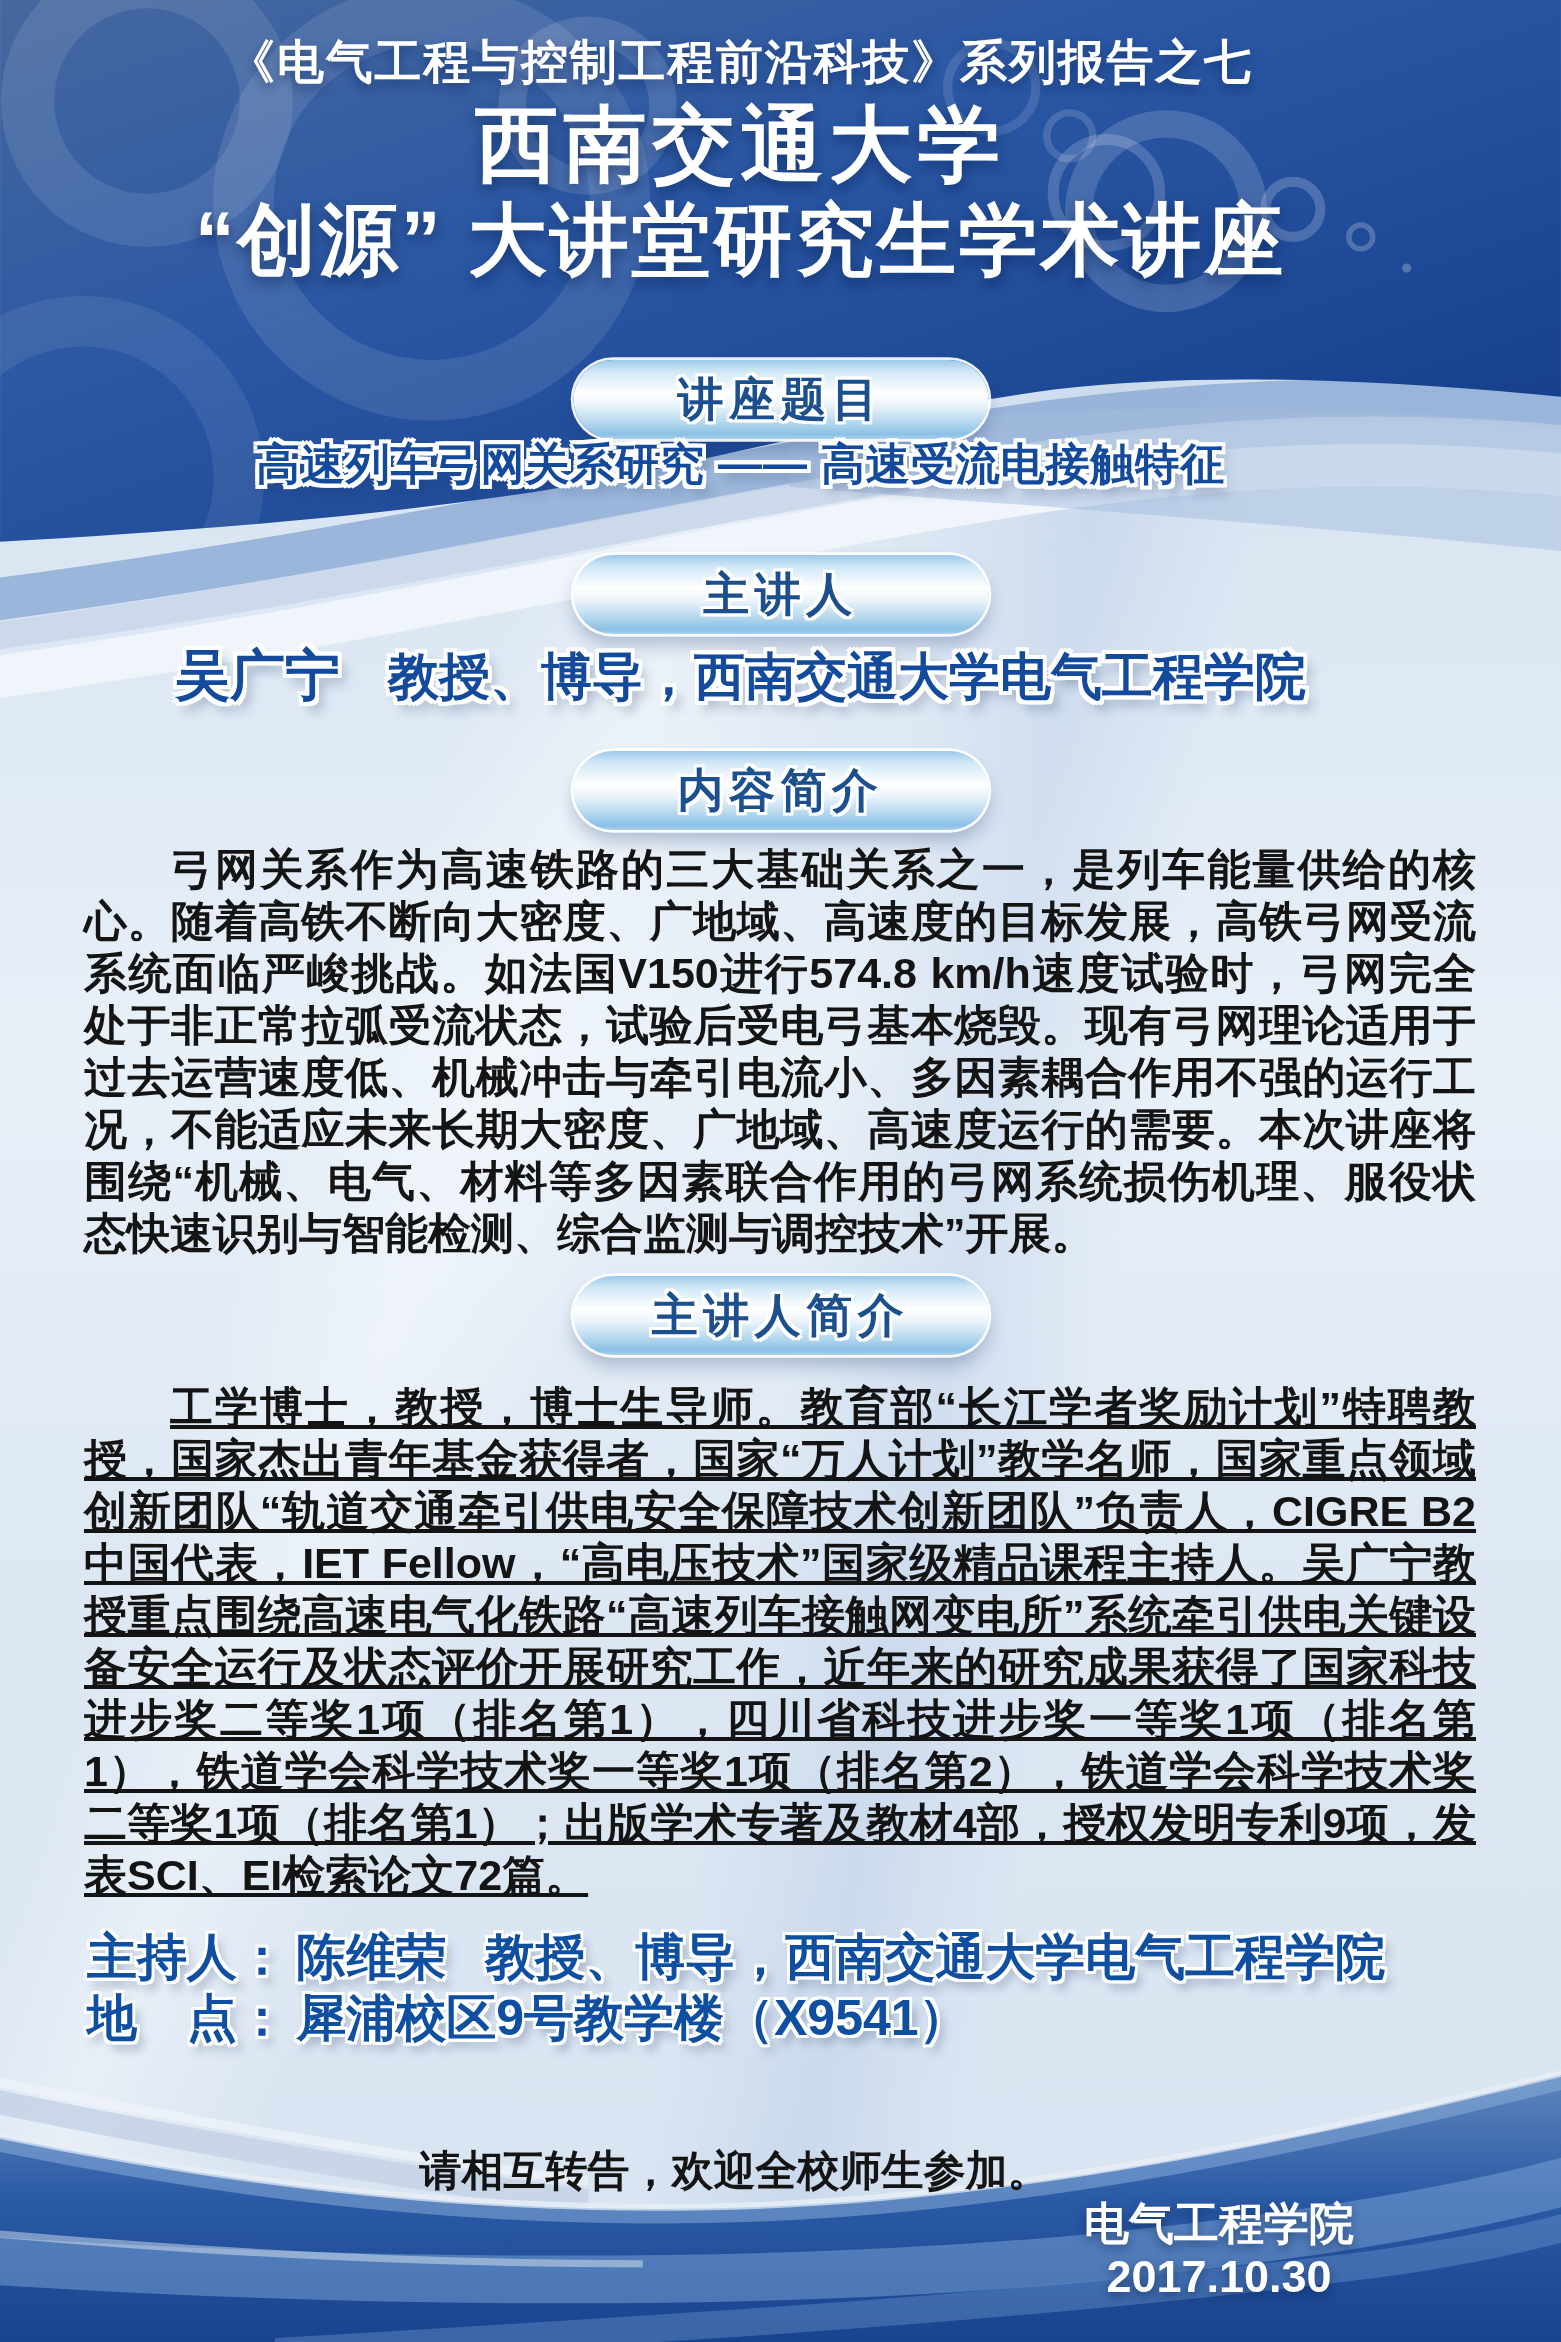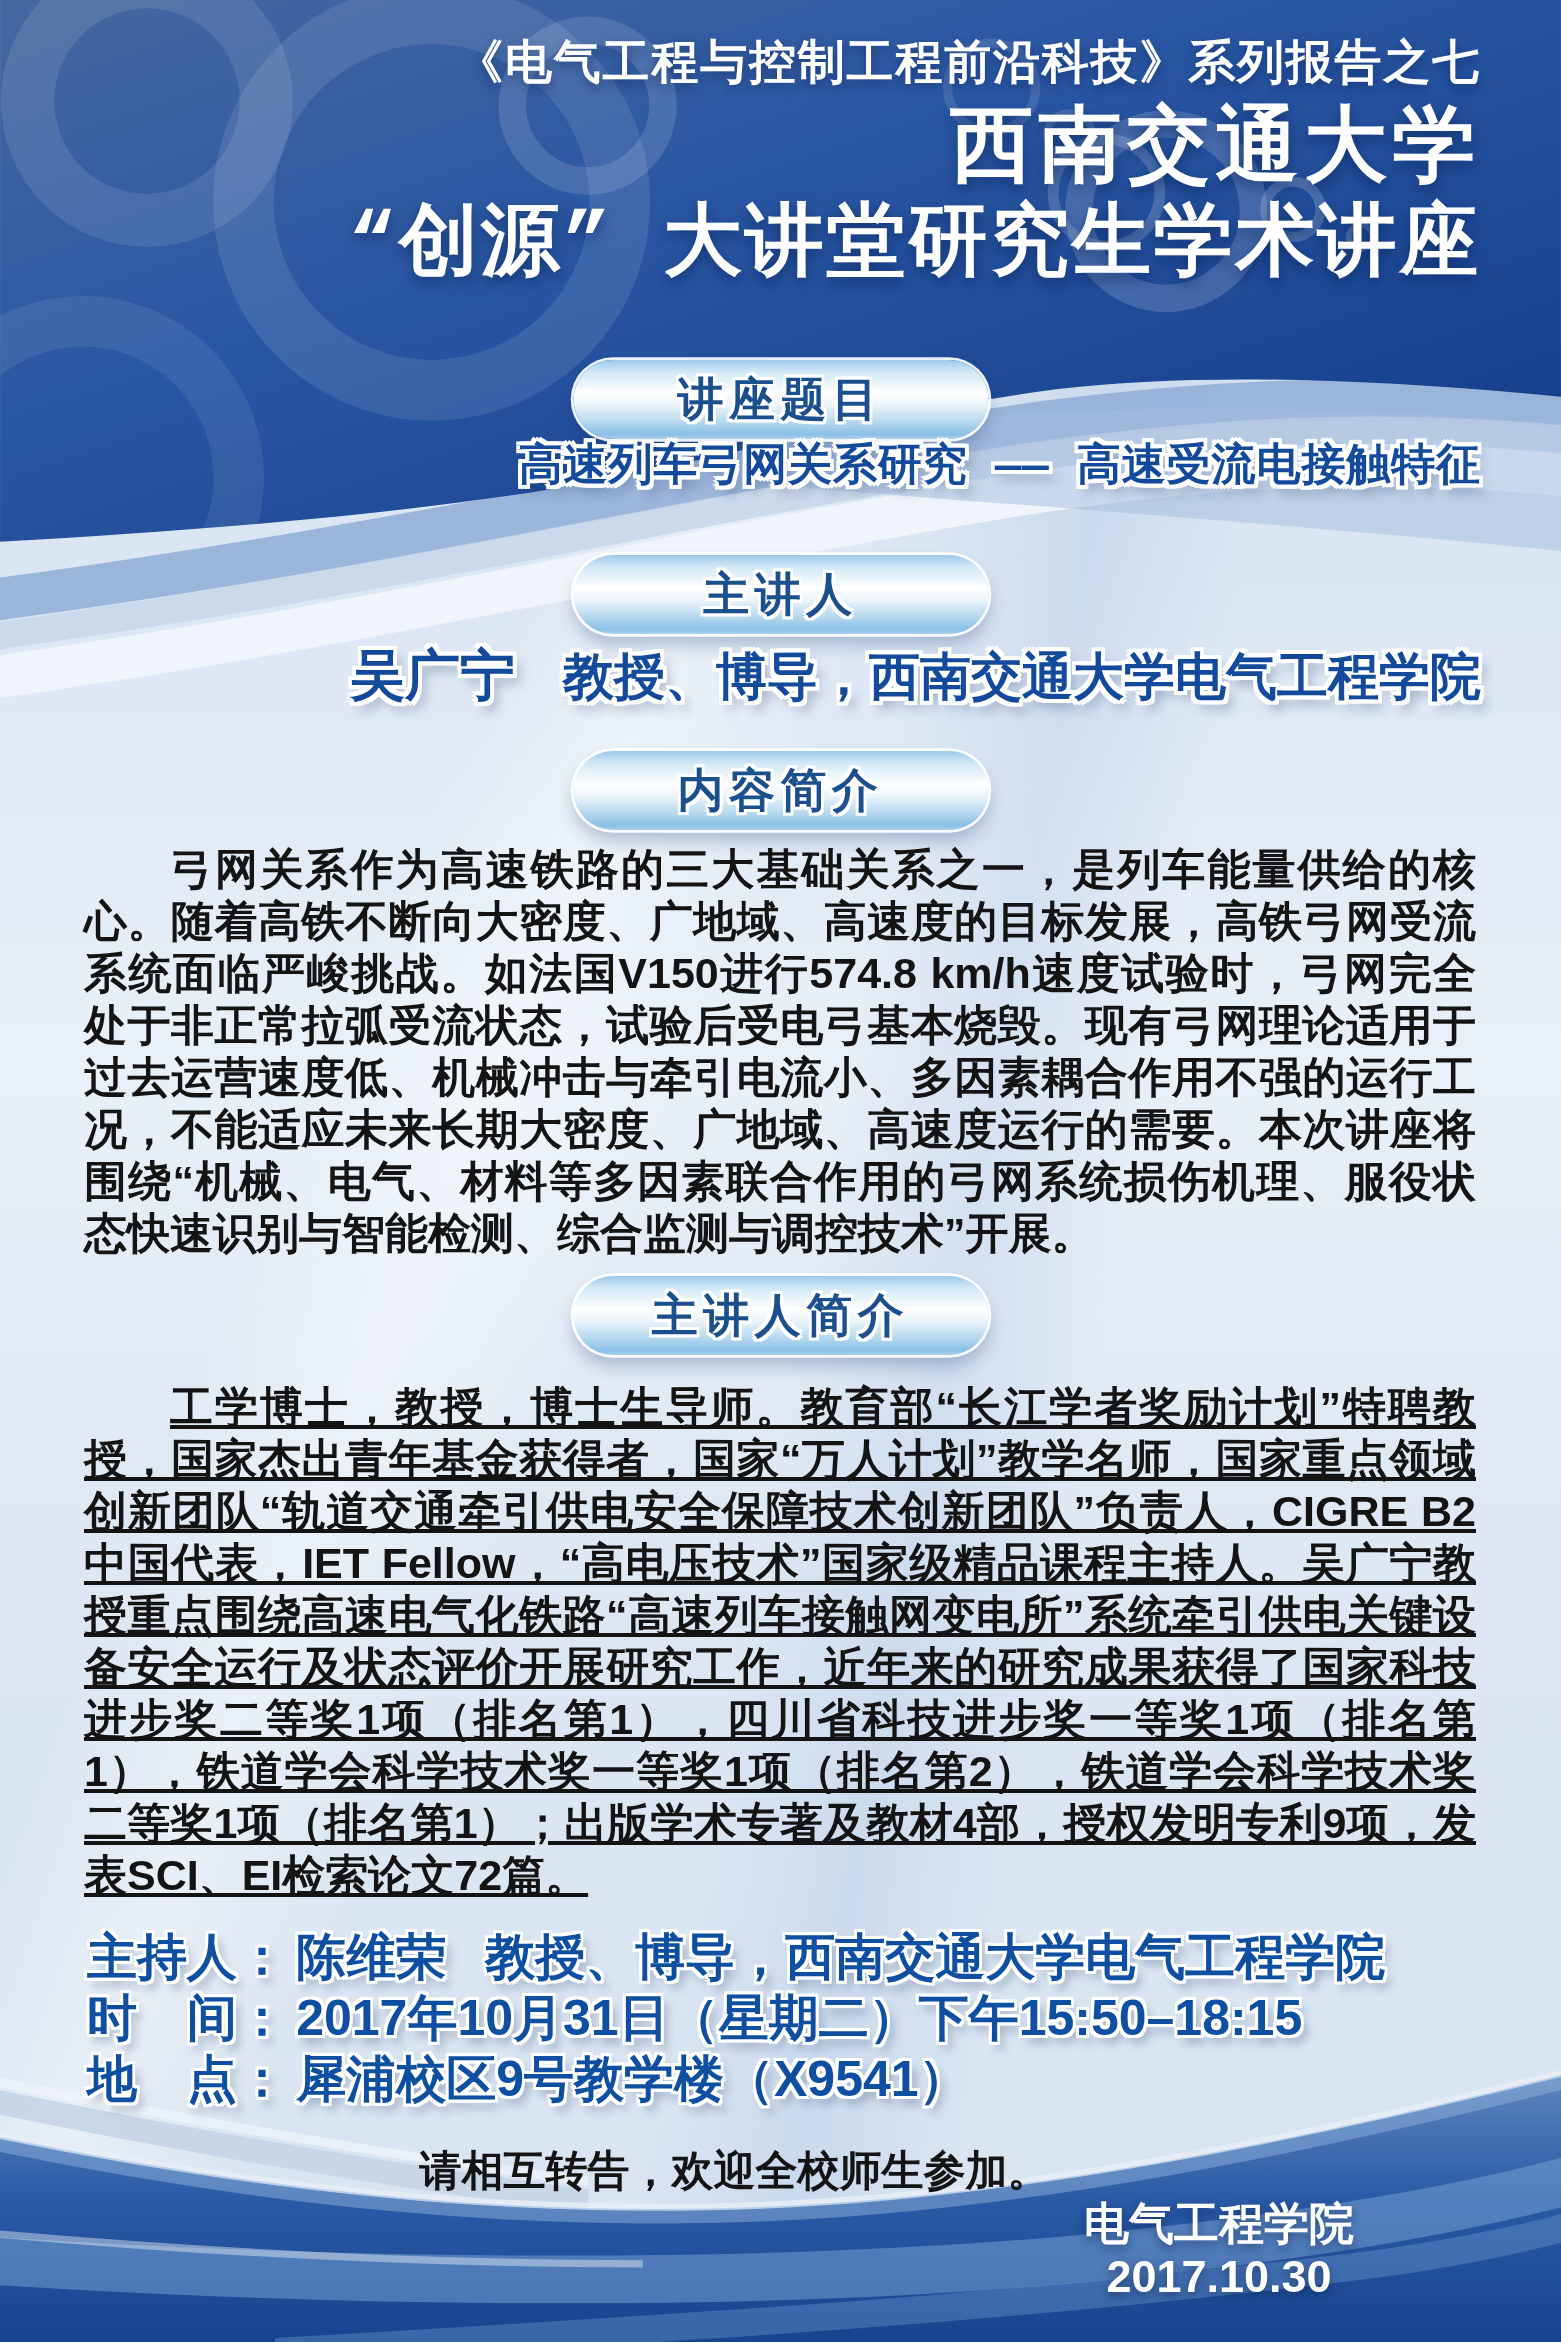--- a/index.html
+++ b/index.html
@@ -11,21 +11,21 @@
   .poster::before{ 
     content:""; position:absolute; inset:0; z-index:1; pointer-events:none;
     background:
       linear-gradient(112deg, rgba(255,255,255,0) 30%, rgba(255,255,255,.38) 37%, rgba(255,255,255,0) 45%),
       linear-gradient(100deg, rgba(150,178,216,0) 52%, rgba(150,178,216,.22) 60%, rgba(150,178,216,0) 68%);
   }
   .art{position:absolute; left:0; z-index:2; display:block;}
   .header-art{top:0;}
   .footer-art{bottom:0;}
   .txt{position:absolute; z-index:5; white-space:nowrap;}
-  .center{left:0; width:1481px; text-align:right;font-family:Liberation Mono, monospace;}
+  .center{left:0; width:1481px; text-align:center;}
 
   
   .ow3{text-shadow:-2.8px -2.8px 0 #fff,0 -2.8px 0 #fff,2.8px -2.8px 0 #fff,-2.8px 0 0 #fff,2.8px 0 0 #fff,-2.8px 2.8px 0 #fff,0 2.8px 0 #fff,2.8px 2.8px 0 #fff,5.5px 8.3px 9.2px rgba(25,50,95,.35);}
   .ow4{text-shadow:-3.7px -3.7px 0 #fff,0 -3.7px 0 #fff,3.7px -3.7px 0 #fff,-3.7px 0 0 #fff,3.7px 0 0 #fff,-3.7px 3.7px 0 #fff,0 3.7px 0 #fff,3.7px 3.7px 0 #fff,6.4px 9.2px 11px rgba(25,50,95,.38);}
 
   .series-line{top:31px; font-size:47px; font-weight:700; color:#ffffff; letter-spacing:1.8px;
     text-shadow:0 4.6px 11px rgba(0,25,70,.45);}
   .university{top:90px; font-size:83px; font-weight:900; color:#ffffff; letter-spacing:5.5px;
     text-shadow:0 5.5px 13px rgba(0,25,70,.5);}
   .hall-line{top:188px; font-size:79px; font-weight:900; color:#ffffff; letter-spacing:2.8px;
@@ -150,23 +150,20 @@
   <div class="badge badge-bio">
     <span>主讲人简介</span>
   </div>
   <div class="para para2">工学博士，教授，博士生导师。教育部“长江学者奖励计划”特聘教授，国家杰出青年基金获得者，国家“万人计划”教学名师，国家重点领域创新团队“轨道交通牵引供电安全保障技术创新团队”负责人，CIGRE B2中国代表，IET Fellow，“高电压技术”国家级精品课程主持人。吴广宁教授重点围绕高速电气化铁路“高速列车接触网变电所”系统牵引供电关键设备安全运行及状态评价开展研究工作，近年来的研究成果获得了国家科技进步奖二等奖1项（排名第1），四川省科技进步奖一等奖1项（排名第1），铁道学会科学技术奖一等奖1项（排名第2），铁道学会科学技术奖二等奖1项（排名第1）；出版学术专著及教材4部，授权发明专利9项，发表SCI、EI检索论文72篇。</div>
 
   <div class="info-block">
     <div class="info-line ow3">
       <span class="ilabel">主持人：</span><span class="iname">陈维荣</span><span>教授、博导，西南交通大学电气工程学院</span>
     </div>
     <div class="info-line ow3">
-      <span class="ilabel">时　间：</span><span>2017年10月31日（星期二）下午15:50–18:15</span>
-    </div>
-    <div class="info-line ow3">
       <span class="ilabel">地　点：</span><span>犀浦校区9号教学楼（X9541）</span>
     </div>
   </div>
 
   <div class="txt notice-line">请相互转告，欢迎全校师生参加。</div>
   <div class="org-block">
     <div>电气工程学院</div>
     <div>2017.10.30</div>
   </div>
 

